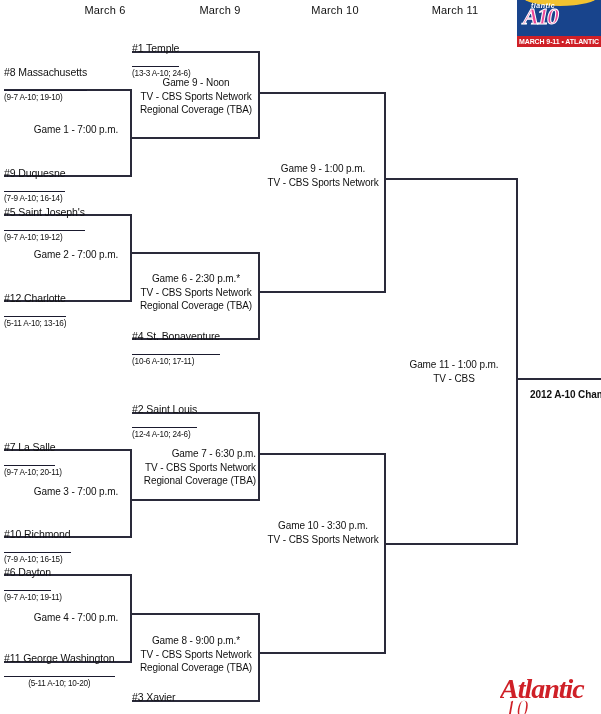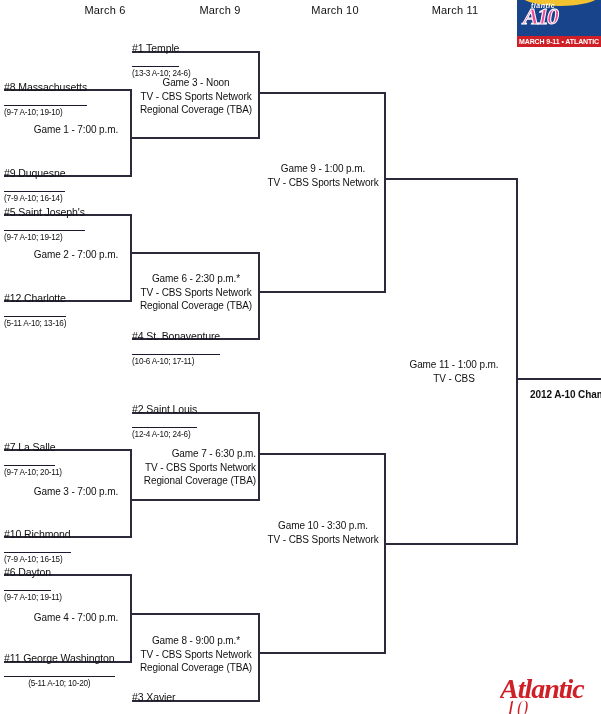--- a/index.html
+++ b/index.html
@@ -223,21 +223,21 @@
   <div class="hline" style="left:384px;top:178px; width:134px;"></div>
   <div class="hline" style="left:384px;top:543px; width:134px;"></div>
   <div class="vline" style="left:516px;top:178px; height:367px;"></div>
 
   <div class="hline" style="left:516px;top:378px; width:85px;"></div>
 
   <div class="team" style="left:132px;top:38px;">
     <span class="name">#1 Temple</span>
     <span class="rec">(13-3 A-10; 24-6)</span>
   </div>
-  <div class="team" style="left:4px;top:77px;">
+  <div class="team" style="left:4px;top:62px;">
     <span class="name">#8 Massachusetts</span>
     <span class="rec">(9-7 A-10; 19-10)</span>
   </div>
   <div class="team" style="left:4px;top:163px;">
     <span class="name">#9 Duquesne</span>
     <span class="rec">(7-9 A-10; 16-14)</span>
   </div>
   <div class="team" style="left:4px;top:202px;">
     <span class="name">#5 Saint Joseph's</span>
     <span class="rec">(9-7 A-10; 19-12)</span>
@@ -282,21 +282,21 @@
     <span class="ln">Game 2 - 7:00 p.m.</span>
   </div>
   <div class="game" style="left:20px;top:485px;width:112px;">
     <span class="ln">Game 3 - 7:00 p.m.</span>
   </div>
   <div class="game" style="left:20px;top:611px;width:112px;">
     <span class="ln">Game 4 - 7:00 p.m.</span>
   </div>
 
   <div class="game" style="left:136px;top:76px;width:120px;">
-    <span class="ln">Game 3 - Noon</span>
+    <span class="ln">Game 9 - Noon</span>
     <span class="ln">TV - CBS Sports Network</span>
     <span class="ln">Regional Coverage (TBA)</span>
   </div>
   <div class="game" style="left:136px;top:272px;width:120px;">
     <span class="ln">Game 6 - 2:30 p.m.*</span>
     <span class="ln">TV - CBS Sports Network</span>
     <span class="ln">Regional Coverage (TBA)</span>
   </div>
   <div class="game" style="left:136px;top:447px;width:120px;text-align:right;">
     <span class="ln">Game 7 - 6:30 p.m.</span>

